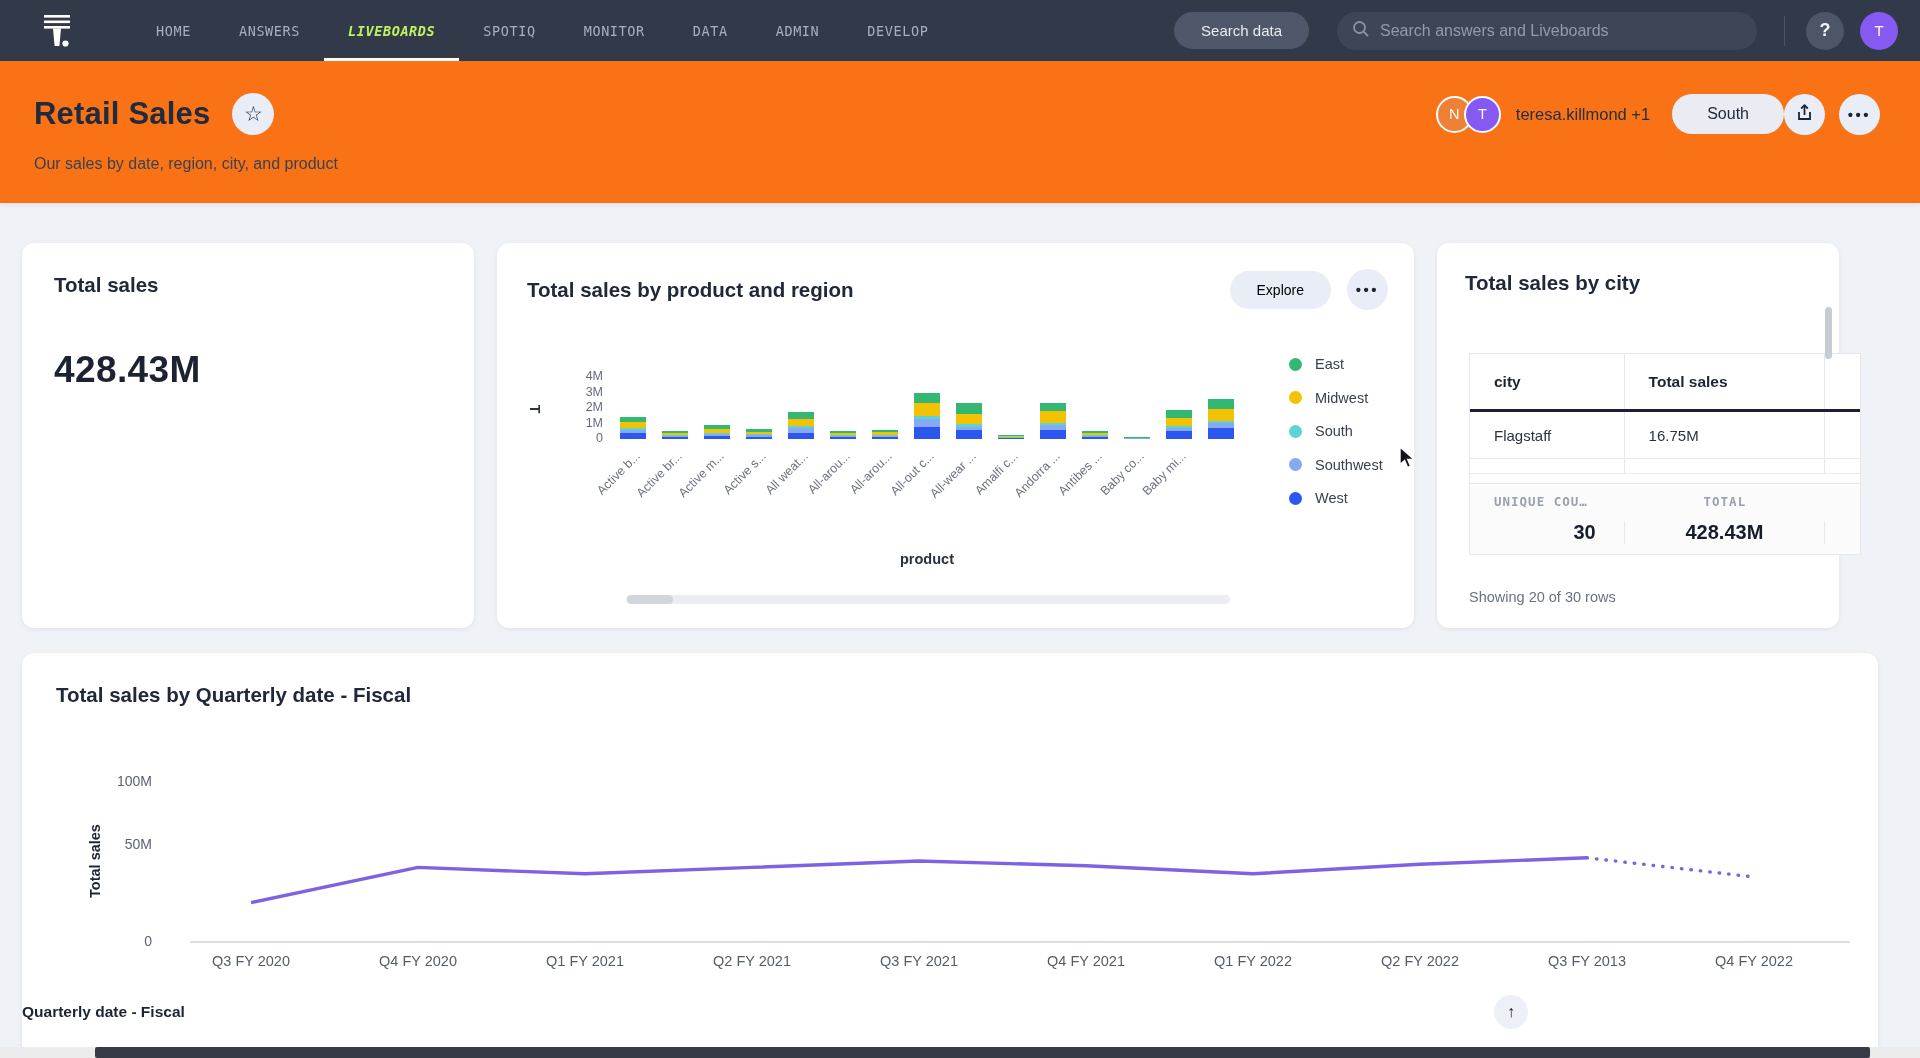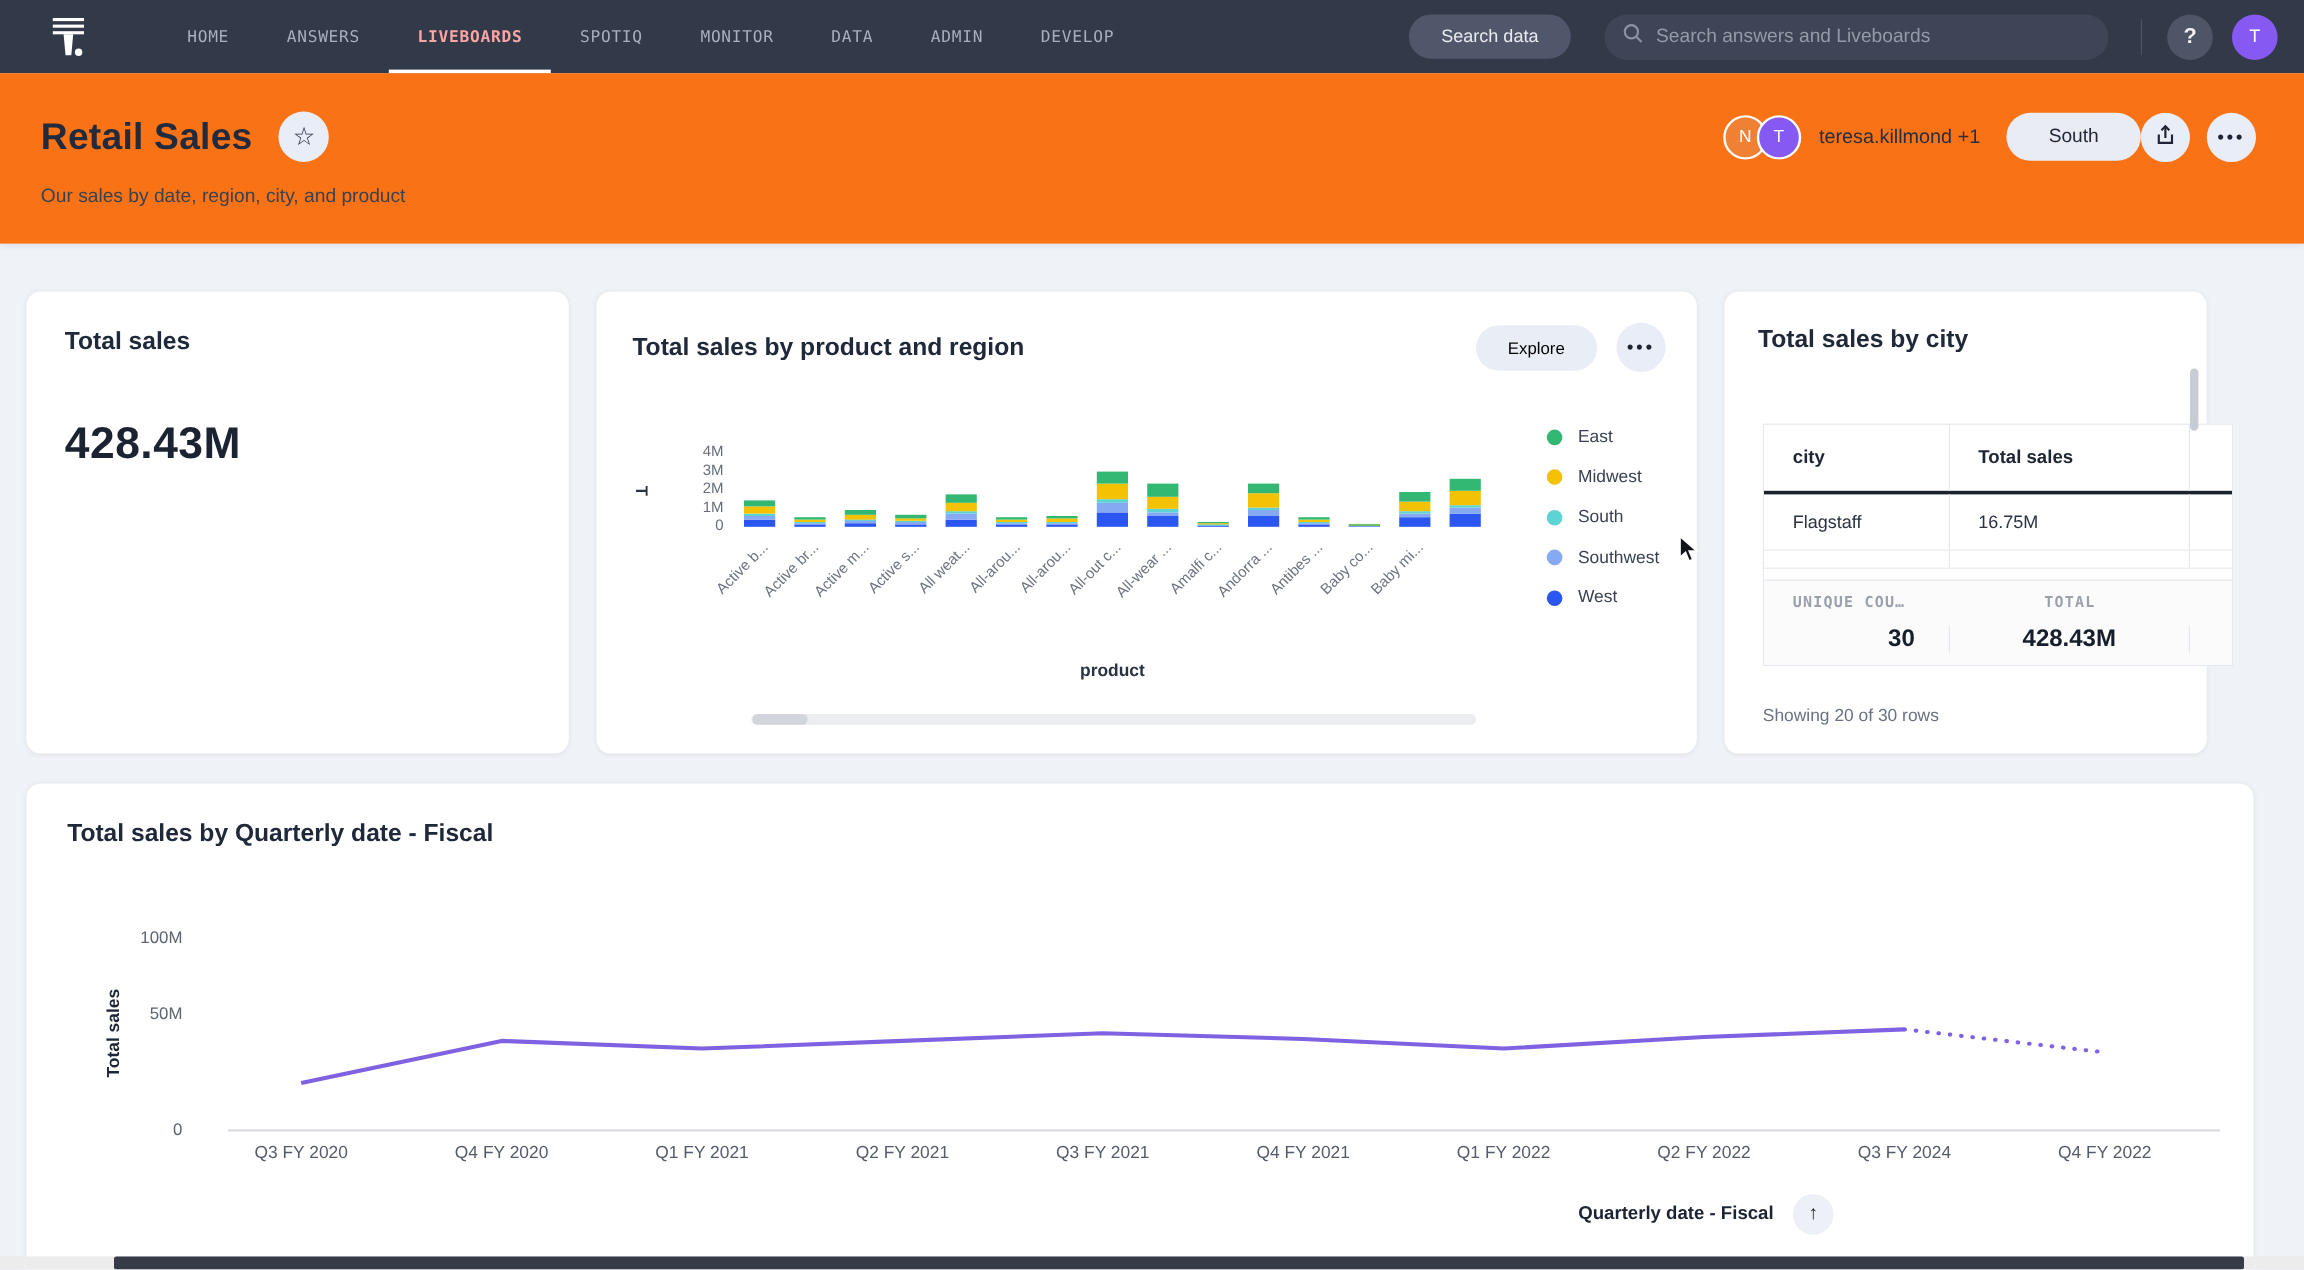--- a/index.html
+++ b/index.html
@@ -6,21 +6,21 @@
   html,body { width:1920px; height:1058px; overflow:hidden; }
   body { font-family:"Liberation Sans", sans-serif; background:#eff2f7; position:relative; color:#232b3c; }
 
   
   .topnav { height:61px; background:#323948; display:flex; align-items:center; position:relative; }
   .logo { margin-left:36px; width:42px; height:44px; display:flex; align-items:center; justify-content:center; }
   .nav-items { display:flex; margin-left:54px; height:61px; }
   .nav-item { padding:0 24px; display:flex; align-items:center; height:61px;
     font-family:"DejaVu Sans Mono", monospace; font-size:13.5px; letter-spacing:.6px;
     color:#a9afbd; border-bottom:3px solid transparent; padding-top:3px; cursor:pointer; }
-  .nav-item.active { color:#fca5a5; border-bottom-color:#ffffff; font-weight:bold; }
+  .nav-item.active { color:#bef264; border-bottom-color:#ffffff; font-weight:bold;font-style:italic; }
   .search-data-btn { margin-left:auto; background:#50576a; color:#e9ebf0; border:none; border-radius:19px;
     padding:10px 27px; font-size:15px; font-family:"Liberation Sans",sans-serif; cursor:pointer; }
   .global-search { margin-left:28px; background:#3e4556; border-radius:19px; width:420px; height:38px;
     display:flex; align-items:center; padding:0 15px; gap:10px; }
   .global-search input { background:transparent; border:none; outline:none; color:#c9ced8; font-size:16px; width:100%;
     font-family:"Liberation Sans",sans-serif; }
   .global-search input::placeholder { color:#939aa9; }
   .nav-divider { width:1px; height:30px; background:#4c5365; margin:0 21px 0 27px; }
   .help-btn { width:38px; height:38px; border-radius:50%; background:#4e5567; color:#f2f3f6; display:flex;
     align-items:center; justify-content:center; font-size:18px; font-weight:bold; cursor:pointer; }
@@ -101,21 +101,21 @@
   .table-footer { position:absolute; left:32px; top:346px; font-size:14.5px; color:#6a7280; }
 
   .card-line { width:1856px; height:430px; margin-top:25px; padding:30px 34px; }
   .line-tick { position:absolute; width:70px; text-align:right; font-size:14px; color:#5c6370; left:60px; }
   .line-ylab { position:absolute; left:18px; top:200px; width:110px; text-align:center; font-size:14.5px;
     font-weight:600; color:#1d2534; transform:rotate(-90deg); }
   .line-baseline { position:absolute; left:168px; top:288px; width:1660px; height:2px; background:#dadde3; }
   .line-svg { position:absolute; left:140px; top:100px; }
   .line-xlab { position:absolute; top:300px; font-size:14.5px; color:#555c69; transform:translateX(-50%); white-space:nowrap; }
   .line-xtitle { position:absolute; top:342px; left:0; width:1506px; display:flex; align-items:center;
-    justify-content:flex-end; gap:16px; }
+    justify-content:space-between; gap:16px; }
   .line-xtitle-text { font-size:15.5px; font-weight:700; color:#1c2433; }
   .sort-btn { width:34px; height:34px; border-radius:50%; background:#edf0f6; border:none; display:flex;
     align-items:center; justify-content:center; font-size:16px; font-weight:bold; color:#1a2130; cursor:pointer; }
 
   
   .h-scrollbar { position:absolute; left:0; bottom:0; width:1920px; height:11px; background:#ececed; }
   .h-scroll-thumb { position:absolute; left:95px; top:0; width:1775px; height:11px; background:#363b47; border-radius:2px; }
   .cursor { position:absolute; left:1398px; top:446px; z-index:50; pointer-events:none; }
 </style>
 </head>
@@ -381,21 +381,21 @@
       </svg>
     <div id="line-xlabels">
         <span class="line-xlab" style="left: 229px;">Q3 FY 2020</span>
         <span class="line-xlab" style="left: 396px;">Q4 FY 2020</span>
         <span class="line-xlab" style="left: 563px;">Q1 FY 2021</span>
         <span class="line-xlab" style="left: 730px;">Q2 FY 2021</span>
         <span class="line-xlab" style="left: 897px;">Q3 FY 2021</span>
         <span class="line-xlab" style="left: 1064px;">Q4 FY 2021</span>
         <span class="line-xlab" style="left: 1231px;">Q1 FY 2022</span>
         <span class="line-xlab" style="left: 1398px;">Q2 FY 2022</span>
-        <span class="line-xlab" style="left: 1565px;">Q3 FY 2024</span>
+        <span class="line-xlab" style="left: 1565px;">Q3 FY 2013</span>
         <span class="line-xlab" style="left: 1732px;">Q4 FY 2022</span>
       </div>
     <div class="line-xtitle">
       <span class="line-xtitle-text">Quarterly date - Fiscal</span>
       <button class="sort-btn">
         <span>↑</span>
       </button>
     </div>
   </div>
 </main>

